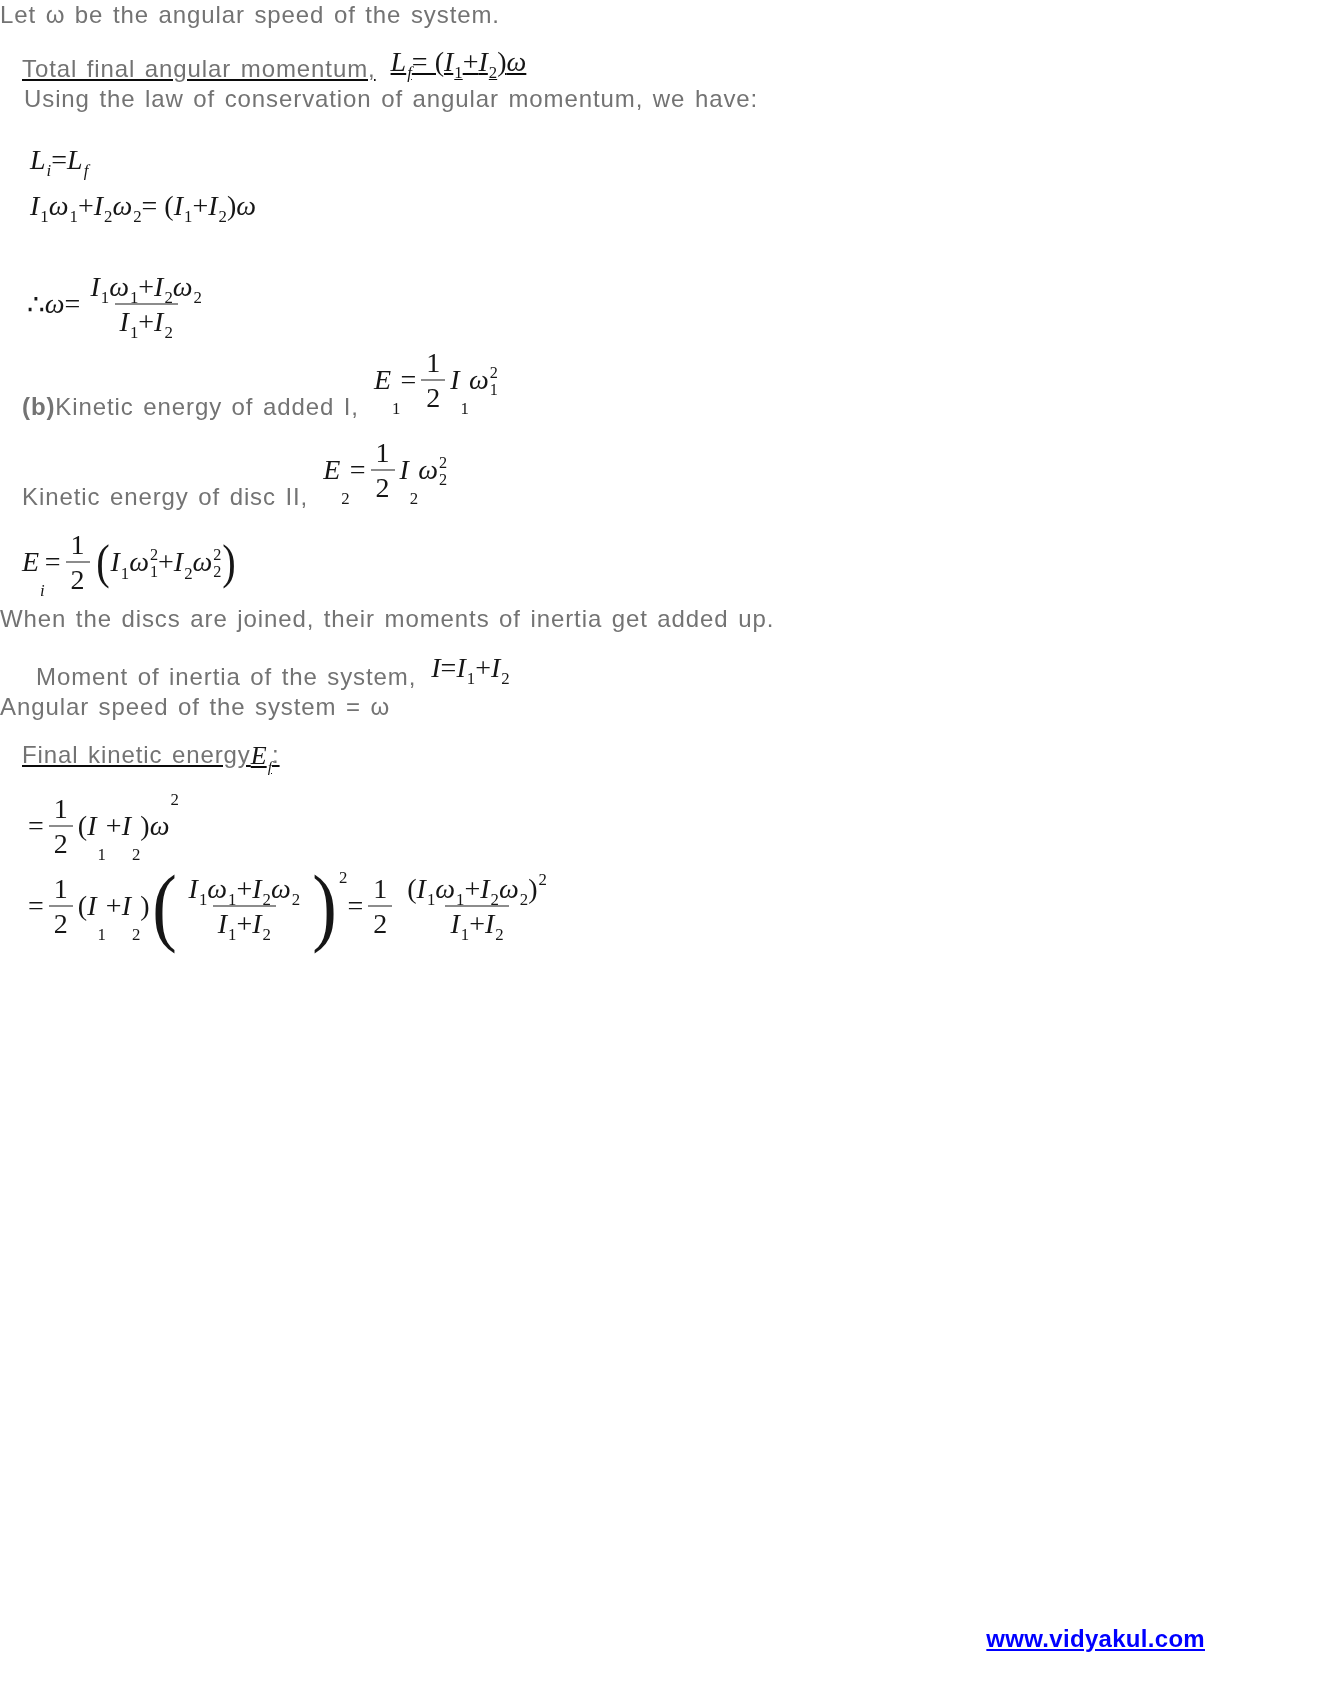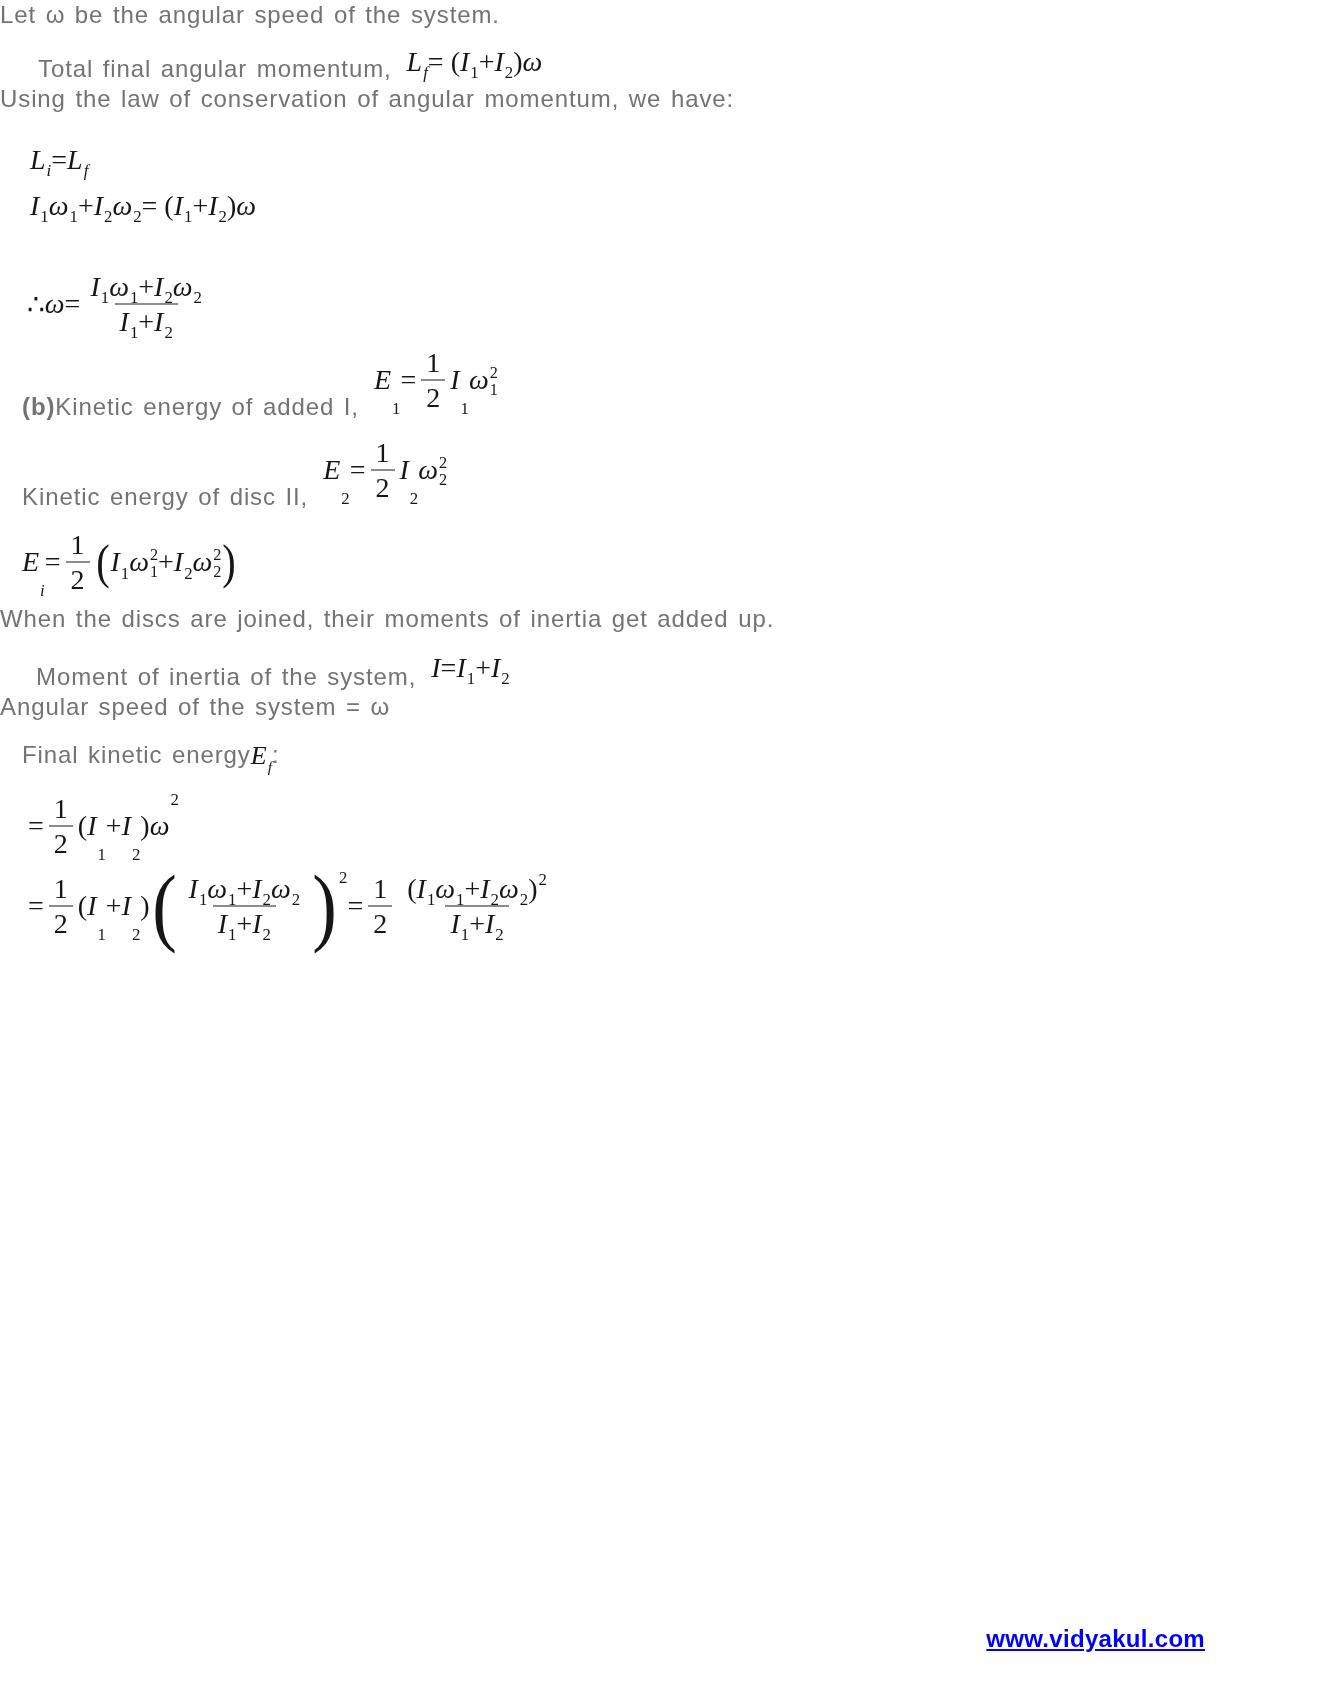--- a/index.html
+++ b/index.html
@@ -25,32 +25,32 @@
   .mfrac .den{border-top:2px solid #8c8c8c;}
   .mfrac .num,.mfrac .den{padding:0 5px;display:inline-flex;align-items:center;}
   .mbig{display:inline-flex;align-items:center;}
   .bp{font-family:"Liberation Serif",serif;font-weight:400;line-height:0;transform:scaleX(0.85);}
   .bsup{font-size:0.60em;align-self:flex-start;margin-top:-4px;}
   
   .row{display:flex;align-items:flex-end;gap:15px;}
   .lift6{position:relative;top:-6px;}
   .lift8{position:relative;top:-8px;}
   .line1{margin:22px 0 0 22px;}
-  .row2{margin:22px 0 0 38px;}
-  .line3{margin:24px 0 0 22px;}
+  .row2{margin:22px 0 0 22px;text-decoration:underline;}
+  .line3{margin:24px 0 0 22px;padding-left:24px;}
   .f-li{margin:30px 0 0 30px;}
   .f-cons{margin:14px 0 0 30px;}
   .f-omega{margin:48px 0 0 27px;}
   .row4{margin:16px 0 0 22px;}
   .row5{margin:22px 0 0 22px;}
   .row6{margin:24px 0 0 22px;}
   .line7{margin:16px 0 0 22px;}
   .row8{margin:26px 0 0 36px;}
   .line9{margin:18px 0 0 22px;}
-  .line10{margin:18px 0 0 22px;display:flex;align-items:flex-end;}
+  .line10{margin:18px 0 0 22px;display:flex;align-items:flex-end;text-decoration:underline;}
   .inline-math{font-size:26px;position:relative;top:1px;}
   .f-ef1{margin:22px 0 0 28px;}
   .f-ef2{margin:12px 0 0 28px;}
   .footer-link{position:absolute;top:1625px;right:132px;font-family:"Liberation Sans",sans-serif;
                font-size:24px;font-weight:bold;color:#0000ff;text-decoration:underline;
                letter-spacing:0.3px;cursor:pointer;}
 </style>
 </head>
 <body>
 

